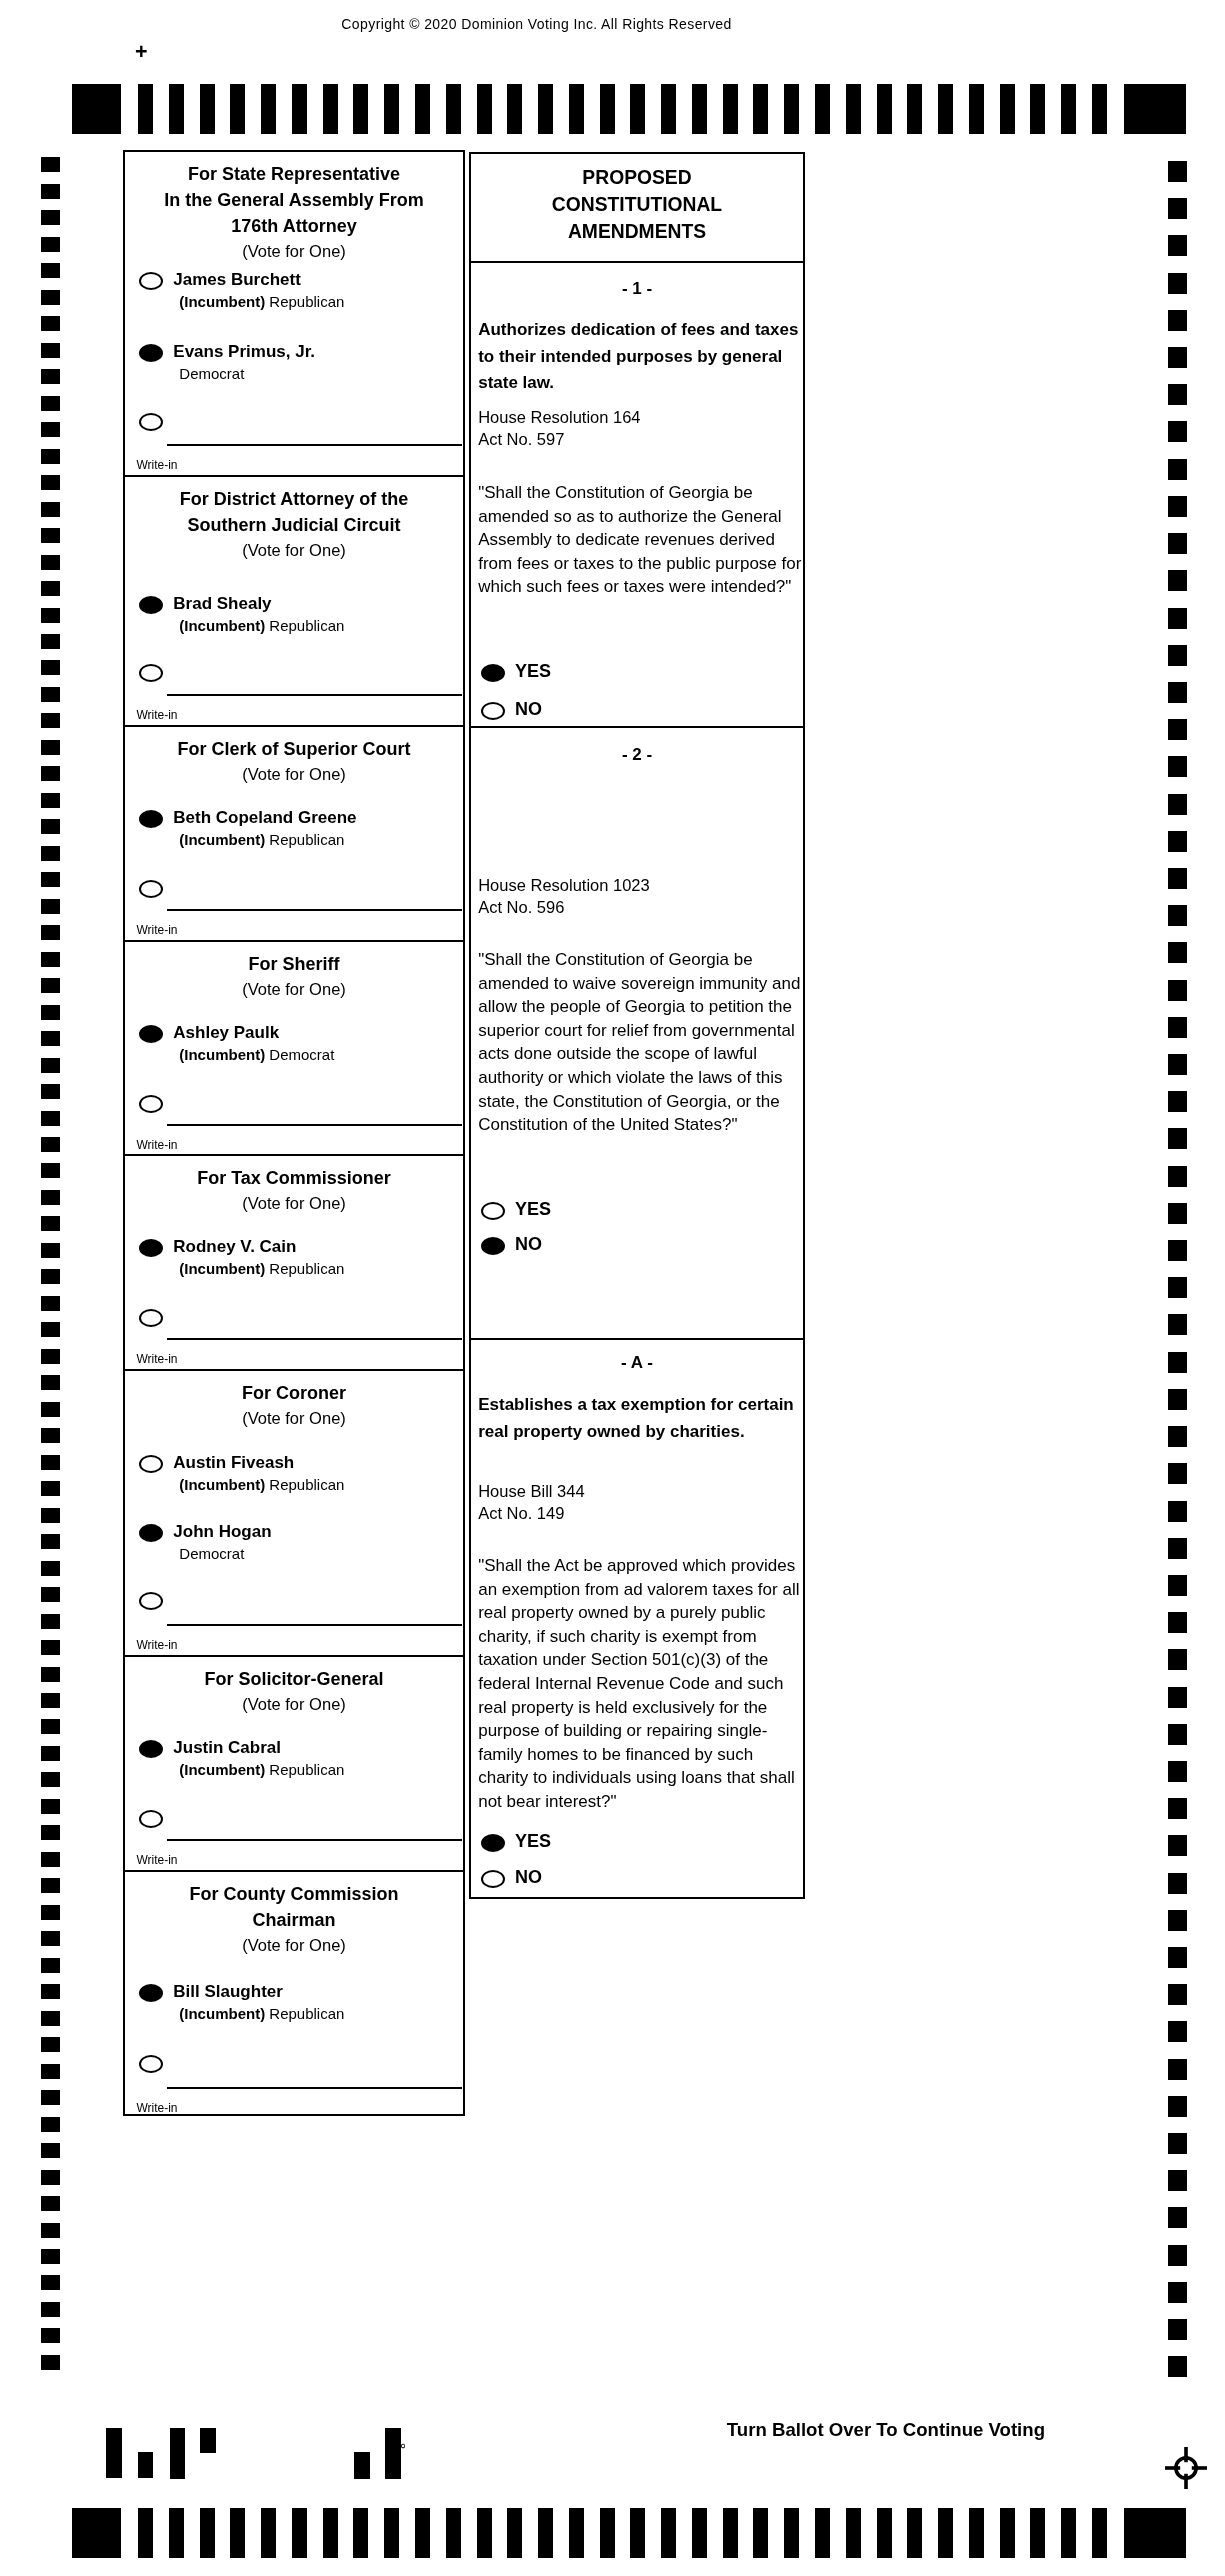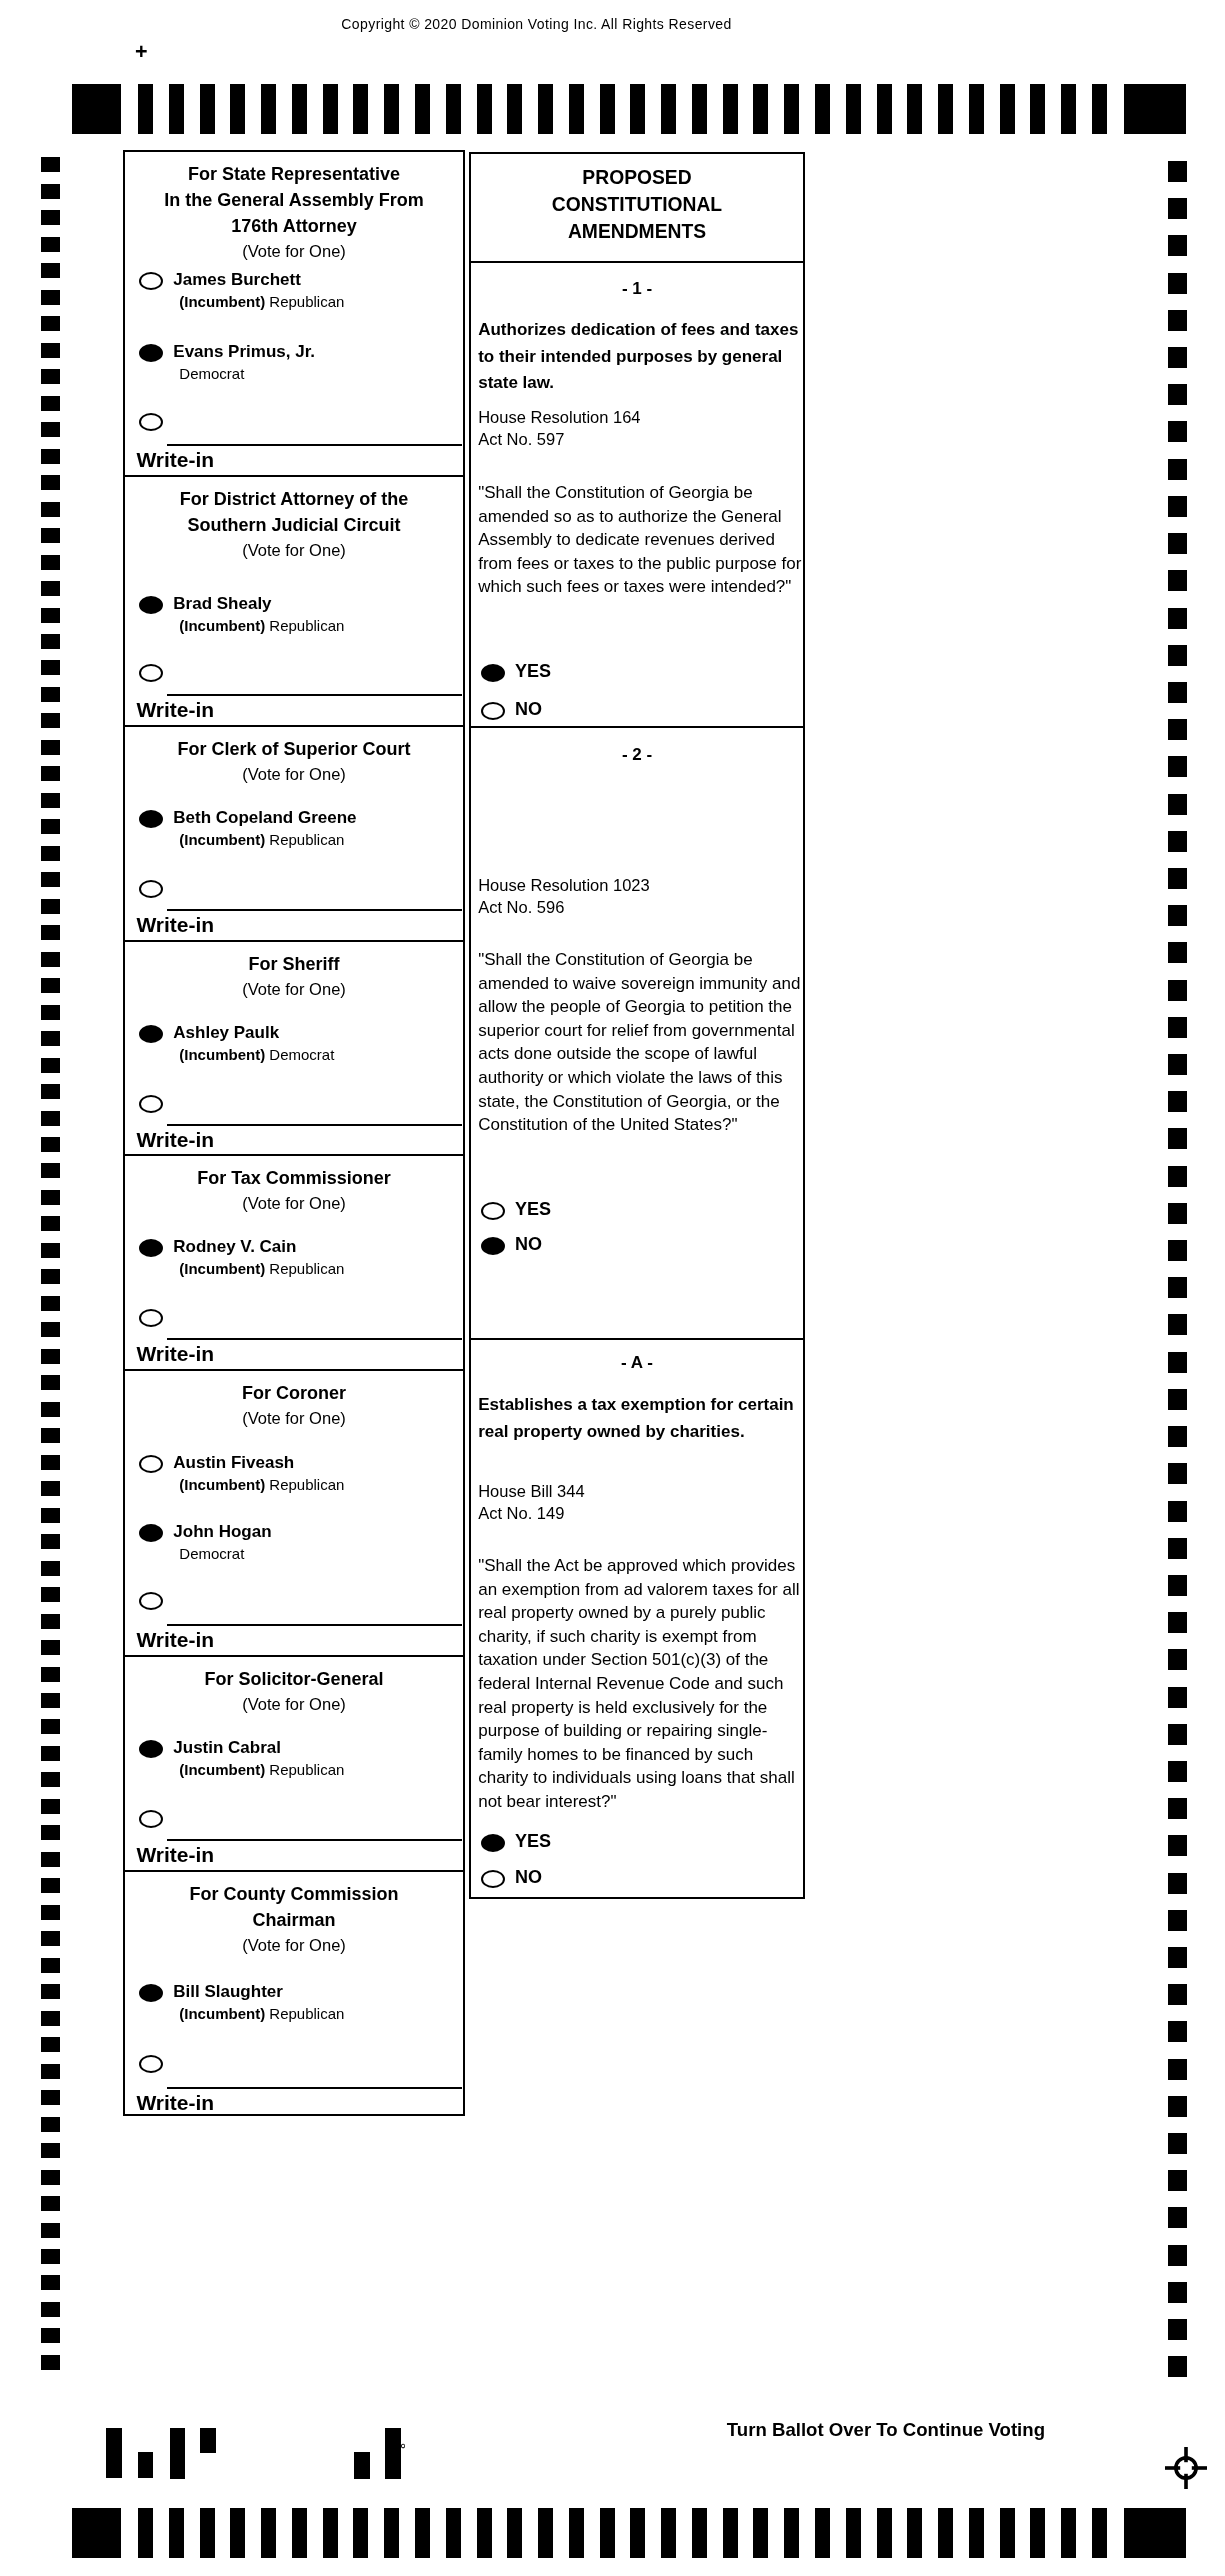--- a/index.html
+++ b/index.html
@@ -19,21 +19,21 @@
                  padding-top:8.6px;}
   .vote-note{font-size:16.5px;line-height:24px;text-align:center;}
   .cand{position:absolute;left:14.3px;right:5.7px;height:46px;}
   .oval{position:absolute;left:0;top:0;width:24px;height:18px;border:2.1px solid #000;
         border-radius:50%;box-sizing:border-box;background:#fff;}
   .oval.filled{background:#000;}
   .cand-name{position:absolute;left:34px;top:-2.1px;font-weight:bold;font-size:17px;white-space:nowrap;}
   .cand-party{position:absolute;left:40px;top:21px;font-size:15px;white-space:nowrap;}
   .party-prefix{font-weight:bold;}
   .writein-line{position:absolute;left:42px;right:1.4px;bottom:29px;border-top:2.1px solid #000;}
-  .writein-label{position:absolute;left:11.4px;bottom:2.9px;font-weight:bold;font-size:21px;}
+  .writein-label{position:absolute;left:11.4px;bottom:2.9px;font-weight:normal;font-size:12px;}
   
   .measures-column{position:absolute;left:469px;top:152px;width:336px;height:1747px;
                    border:2.1px solid #000;box-sizing:border-box;}
   .msection{position:absolute;left:0;width:100%;box-sizing:border-box;border-top:2.1px solid #000;}
   .msection.first{border-top:none;border-radius:10px;}
   .mheader{font-weight:bold;font-size:19.3px;line-height:27px;text-align:center;padding-top:10px;}
   .mnumber{position:absolute;left:0;width:100%;text-align:center;font-weight:bold;font-size:17px;}
   .msummary{position:absolute;left:7.2px;right:1.4px;font-weight:bold;font-size:17px;line-height:26.5px;}
   .mauthority{position:absolute;left:7.2px;font-size:16.5px;line-height:22px;}
   .mquestion{position:absolute;left:7.2px;right:1.4px;font-size:17px;line-height:23.6px;}

